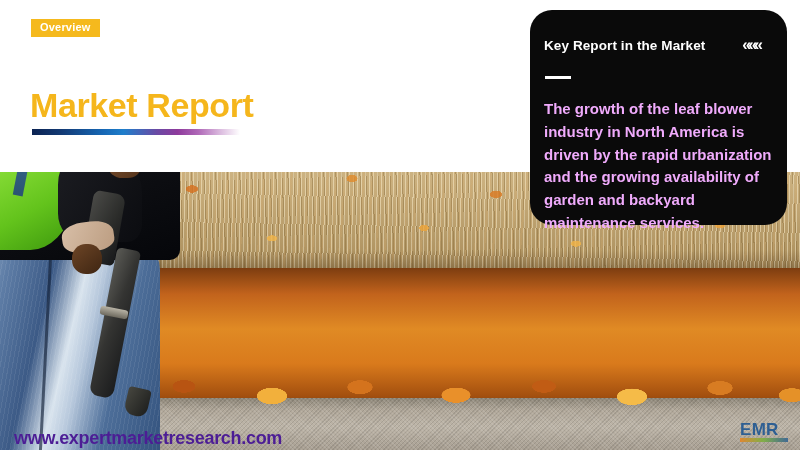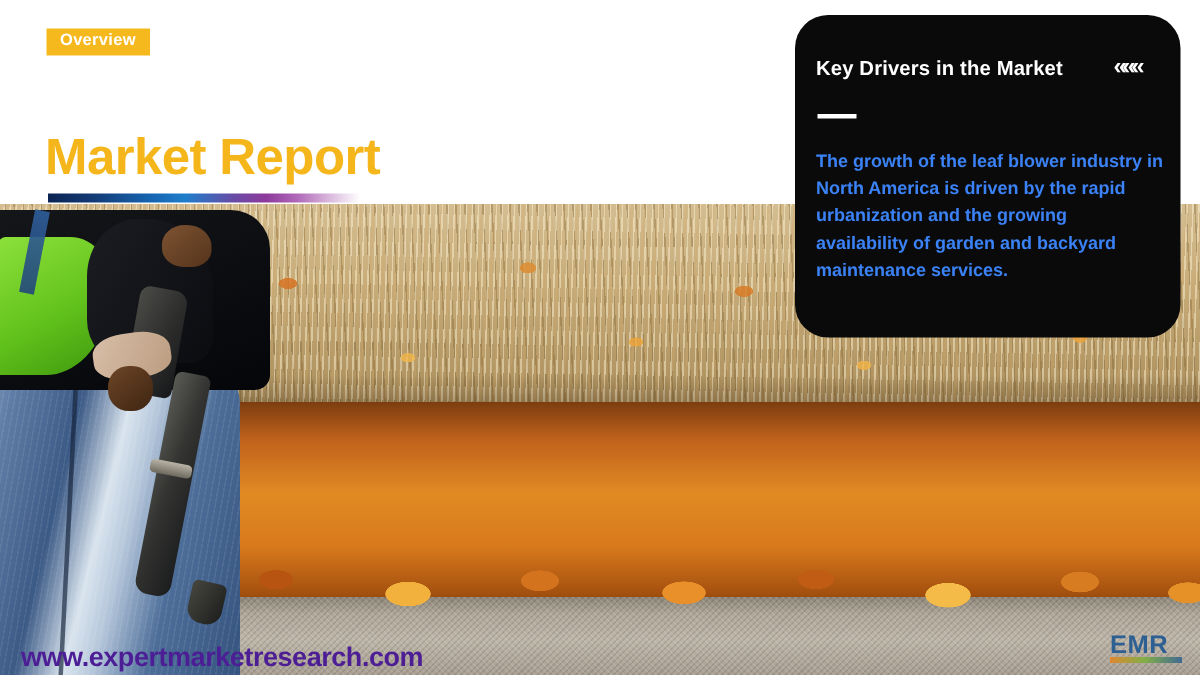--- a/index.html
+++ b/index.html
@@ -194,21 +194,21 @@
   }
   .strap {
     position:absolute; left:18px; top:0px; width:10px; height:56px;
     background:linear-gradient(180deg,#2f5f9c 0%,#23477a 100%);
     transform:rotate(11deg);
     opacity:.9;
   }
 
   
   .header-band {
-    position:absolute; left:0; top:0; width:800px; height:136px;
+    position:absolute; left:0; top:0; width:800px; height:172px;
     background:#ffffff;
   }
 
   .badge {
     position:absolute; left:31px; top:19px;
     padding:3px 9px 4px 9px;
     background:#f5b91d;
     color:#ffffff;
     font-size:11px; font-weight:bold;
     letter-spacing:.2px;
@@ -266,22 +266,22 @@
     line-height:1;
   }
   .panel-dash {
     position:absolute; left:15px; top:66px;
     width:26px; height:3px;
     background:#ffffff;
   }
   .panel-body {
     position:absolute; left:14px; top:88px;
     width:232px;
-    color:#3b82f6;
-    font-size:12px; font-weight:bold;
+    color:#f0abfc;
+    font-size:15px; font-weight:bold;
     line-height:1.52;
   }
 
   
   .watermark {
     position:absolute; left:14px; top:428px;
     color:#4c1d95;
     font-size:18px; font-weight:bold;
     letter-spacing:-.3px;
     white-space:nowrap;
@@ -337,21 +337,21 @@
   </div>
 
   <div class="header-band">
     <div class="badge">Overview</div>
     <div class="subtitle">Market Report</div>
     <div class="rule"></div>
   </div>
 
   <div class="panel">
     <div class="panel-head">
-      <div class="panel-title">Key Drivers in the Market</div>
+      <div class="panel-title">Key Report in the Market</div>
       <div class="chev">«««</div>
     </div>
     <div class="panel-dash"></div>
     <div class="panel-body">The growth of the leaf blower industry in North America is driven by the rapid urbanization and the growing availability of garden and backyard maintenance services.</div>
   </div>
 
   <div class="watermark">www.expertmarketresearch.com</div>
   <div class="logo">
     <div class="logo-text">EMR</div>
     <div class="logo-sub"></div>

